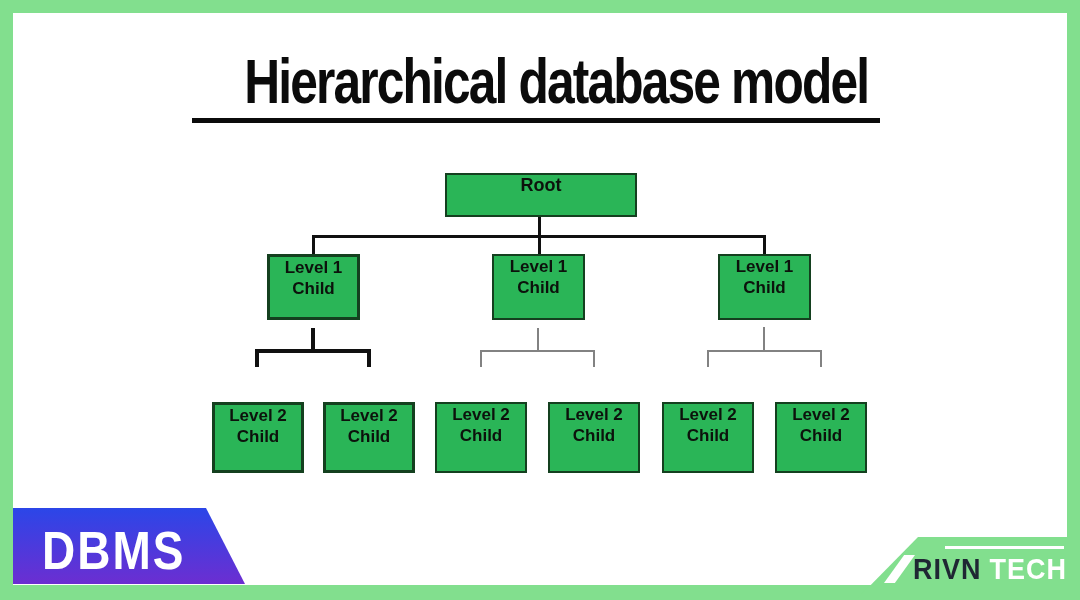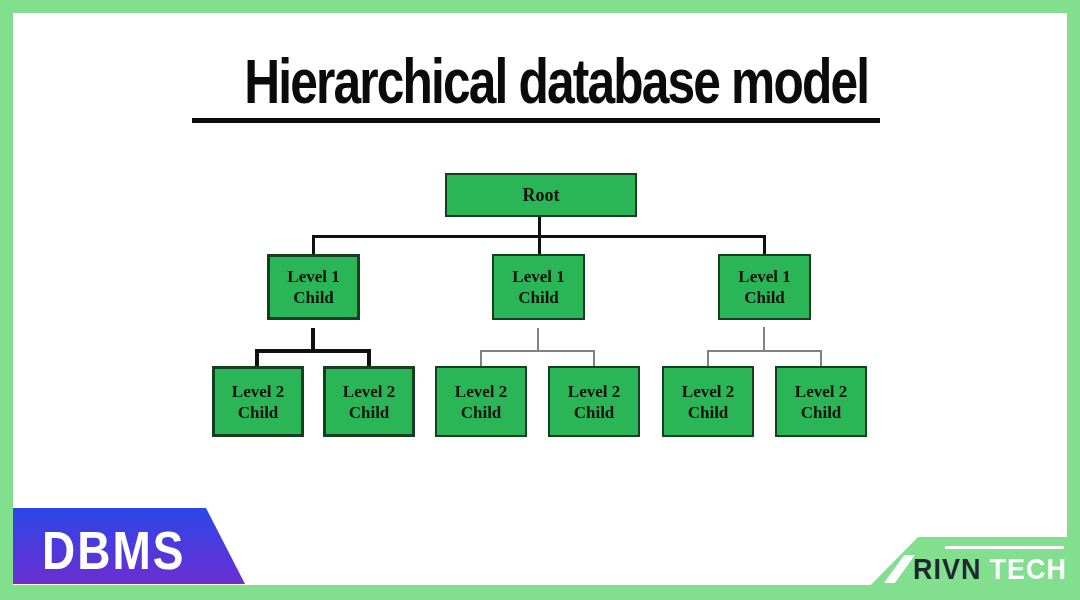--- a/index.html
+++ b/index.html
@@ -13,25 +13,25 @@
   .frame.bottom{left:0;bottom:0;width:1080px;height:15px;}
 
   
   .title-wrap{position:absolute;left:0;top:44px;width:1080px;text-align:center;margin-left:16px;}
   .title{display:inline-block;font-size:54px;font-weight:bold;color:#0b0b0b;
          letter-spacing:-2px;transform:scale(0.92,1.18);transform-origin:center top;white-space:nowrap;}
   .title-underline{position:absolute;left:192px;top:118px;width:688px;height:5px;background:#0b0b0b;}
 
   
   .node{position:absolute;background:var(--node-fill,#2ab557);border:2px solid var(--node-border,#14401f);
-        box-sizing:border-box;display:flex;flex-direction:column;align-items:center;justify-content:center;
-        color:#0c120c;font-weight:bold;text-align:center;font-family:Liberation Serif, serif;}
+        box-sizing:border-box;display:flex;flex-direction:column;align-items:center;
+        color:#0c120c;font-weight:bold;text-align:center;}
   .node.root{left:445px;top:173px;width:192px;height:44px;font-size:18px;}
   .node.l1{width:93px;height:66px;font-size:17px;line-height:21px;}
-  .node.l2{width:92px;height:71px;font-size:17px;line-height:21px;}
+  .node.l2{width:92px;height:71px;font-size:17px;line-height:21px;margin-top:36px;}
   .node.thick{border-width:3px;}
   #l1a{left:267px;top:254px;} #l1b{left:492px;top:254px;} #l1c{left:718px;top:254px;}
   #l2a{left:212px;top:366px;} #l2b{left:323px;top:366px;}
   #l2c{left:435px;top:366px;} #l2d{left:548px;top:366px;}
   #l2e{left:662px;top:366px;} #l2f{left:775px;top:366px;}
 
   
   .conn{position:absolute;background:#101010;}
   .conn.gray{background:#828282;}
 

